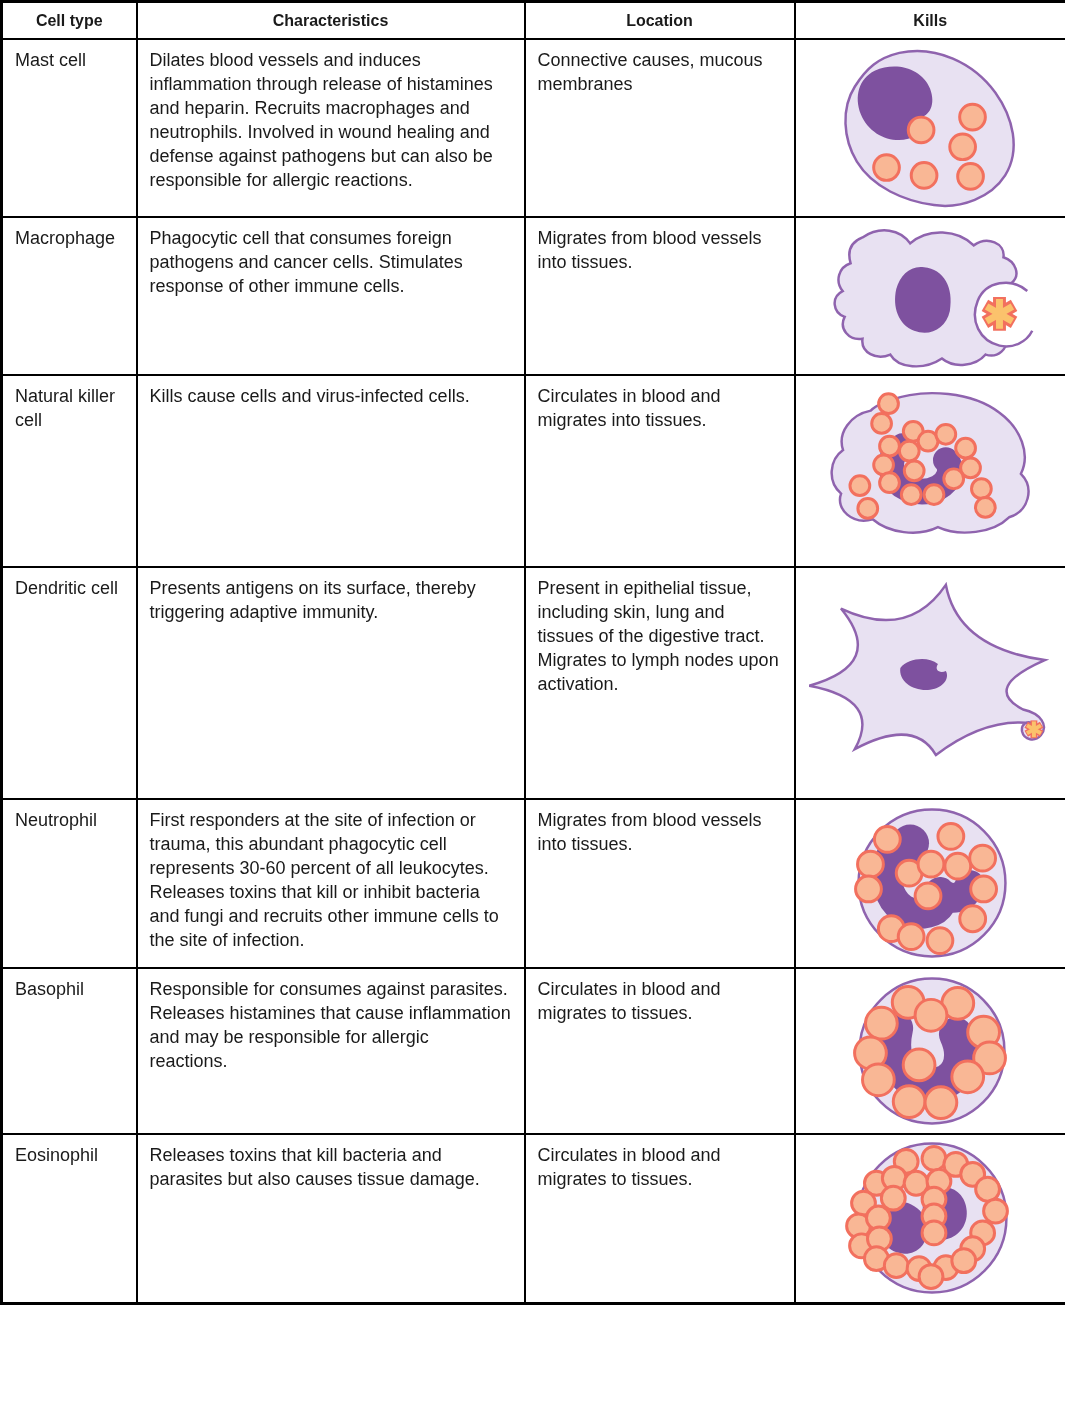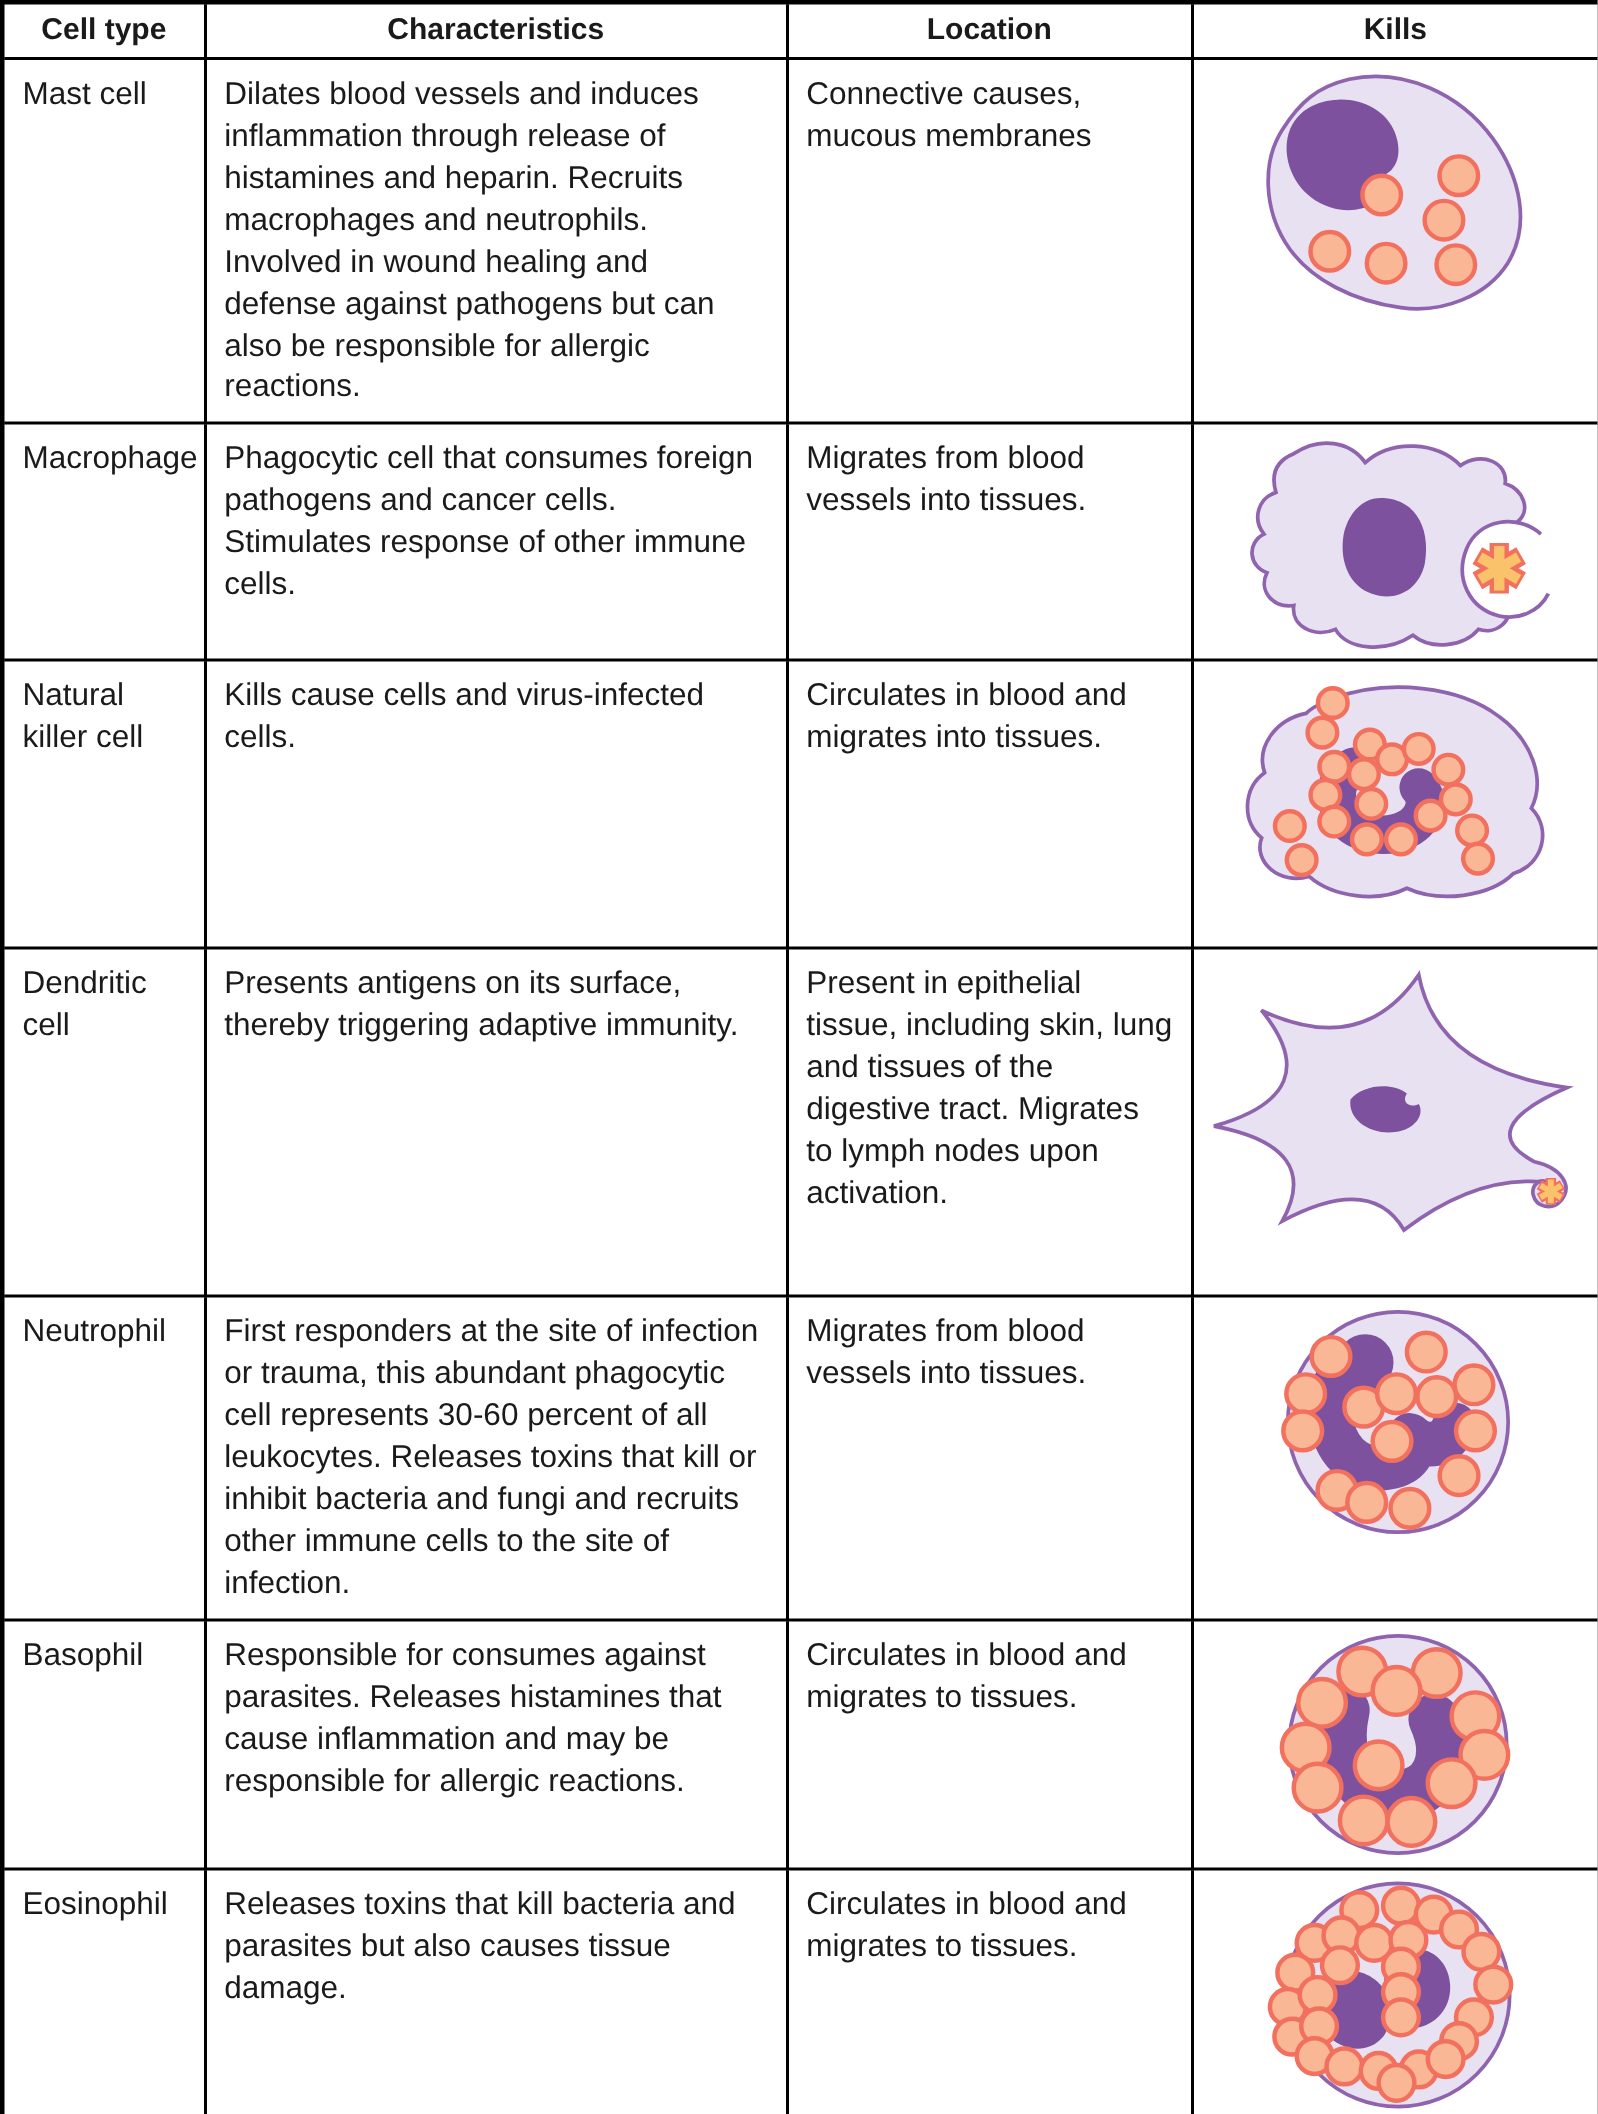--- a/index.html
+++ b/index.html
@@ -13,31 +13,31 @@
     width:1065px;
     table-layout:fixed;
     border:3px solid #000;
   }
   table.cells th, table.cells td {
     border:2px solid #000;
     overflow:hidden;
   }
   th {
     font-weight:bold;
-    font-size:20px;
+    font-size:16px;
     text-align:center;
     vertical-align:middle;
     height:31px;
     padding:2px 4px;
   }
   td {
     vertical-align:top;
     text-align:left;
     padding:9px 12px;
-    font-size:21px;
+    font-size:18px;
     line-height:1.33;
   }
   td.im { padding:1px; text-align:center; }
   td.im svg { display:block; margin:0 auto; }
 
   
   .cbody  { fill:var(--cell-body); stroke:var(--cell-outline); stroke-width:2.5; }
   .nuc    { fill:var(--nucleus); }
   .nucline{ fill:none; stroke:var(--nucleus); stroke-linecap:round; stroke-linejoin:round; }
   .gr     { fill:var(--granule-fill); stroke:var(--granule-stroke); stroke-width:3; }

